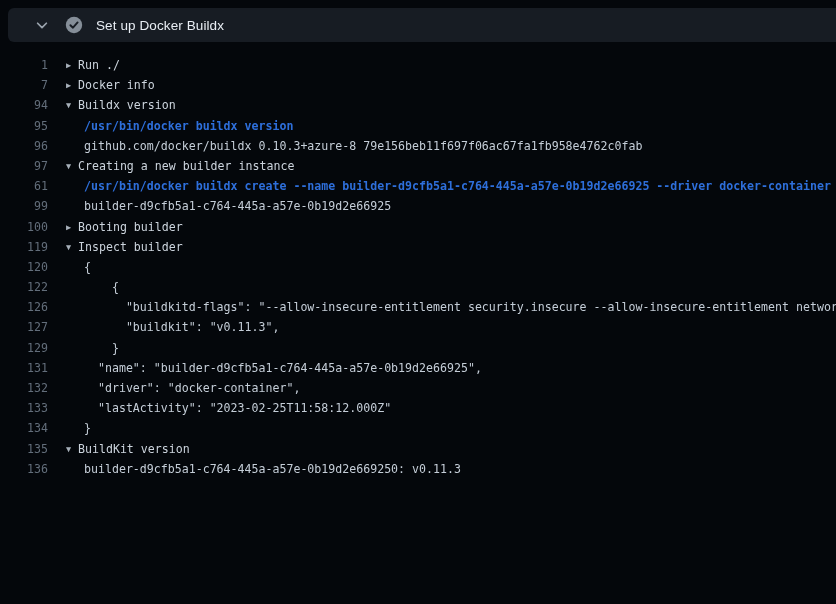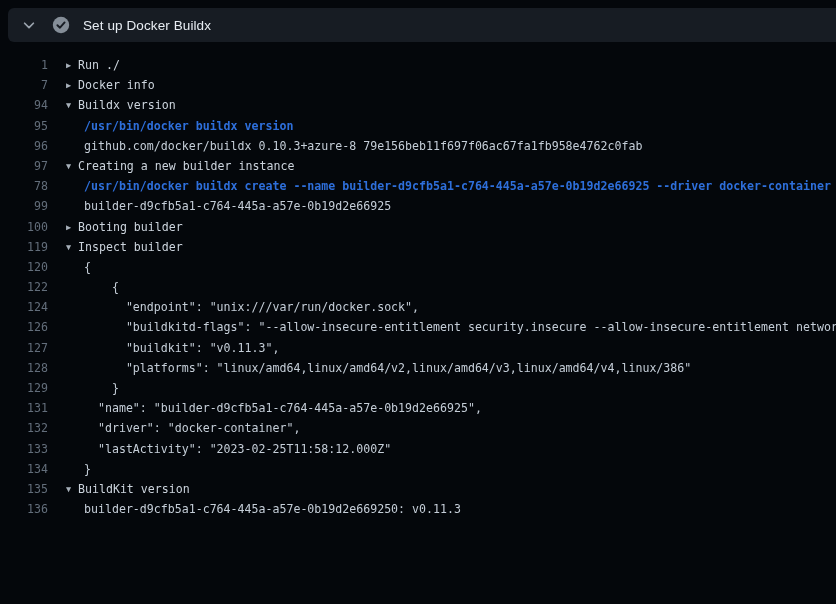--- a/index.html
+++ b/index.html
@@ -8,21 +8,21 @@
     background:#04070b;
     overflow:hidden;
     position:relative;
     font-family:"Liberation Sans", sans-serif;
   }
   .step-header{
     position:absolute;top:8px;left:8px;right:0;height:34px;
     background:#171c23;
     border-radius:6px 0 0 6px;
     display:flex;align-items:center;
-    padding-left:13px;box-sizing:border-box;
+    padding-left:26px;box-sizing:border-box;
   }
   .chev{width:16px;height:16px;margin-right:15px;display:flex;align-items:center;justify-content:center;cursor:pointer;}
   .check{width:18px;height:18px;margin-right:13px;display:flex;align-items:center;justify-content:center;}
   .step-title{
     color:#e8edf3;font-size:13.5px;font-weight:500;letter-spacing:.1px;
   }
   .log-area{
     position:absolute;top:42px;left:0;right:0;bottom:0;
     padding-top:13px;
     font-family:"DejaVu Sans Mono","Liberation Mono",monospace;
@@ -89,21 +89,21 @@
     <span class="num">96</span>
     <span class="marker"></span>
     <span class="text">github.com/docker/buildx 0.10.3+azure-8 79e156beb11f697f06ac67fa1fb958e4762c0fab</span>
   </div>
     <div class="line group">
     <span class="num">97</span>
     <span class="marker">▼</span>
     <span class="text">Creating a new builder instance</span>
   </div>
     <div class="line command">
-    <span class="num">78</span>
+    <span class="num">61</span>
     <span class="marker"></span>
     <span class="text">/usr/bin/docker buildx create --name builder-d9cfb5a1-c764-445a-a57e-0b19d2e66925 --driver docker-container</span>
   </div>
     <div class="line">
     <span class="num">99</span>
     <span class="marker"></span>
     <span class="text">builder-d9cfb5a1-c764-445a-a57e-0b19d2e66925</span>
   </div>
     <div class="line group">
     <span class="num">100</span>
@@ -119,38 +119,28 @@
     <span class="num">120</span>
     <span class="marker"></span>
     <span class="text">{</span>
   </div>
     <div class="line">
     <span class="num">122</span>
     <span class="marker"></span>
     <span class="text">    {</span>
   </div>
     <div class="line">
-    <span class="num">124</span>
-    <span class="marker"></span>
-    <span class="text">      "endpoint": "unix:///var/run/docker.sock",</span>
-  </div>
-    <div class="line">
     <span class="num">126</span>
     <span class="marker"></span>
     <span class="text">      "buildkitd-flags": "--allow-insecure-entitlement security.insecure --allow-insecure-entitlement network.host",</span>
   </div>
     <div class="line">
     <span class="num">127</span>
     <span class="marker"></span>
     <span class="text">      "buildkit": "v0.11.3",</span>
-  </div>
-    <div class="line">
-    <span class="num">128</span>
-    <span class="marker"></span>
-    <span class="text">      "platforms": "linux/amd64,linux/amd64/v2,linux/amd64/v3,linux/amd64/v4,linux/386"</span>
   </div>
     <div class="line">
     <span class="num">129</span>
     <span class="marker"></span>
     <span class="text">    }</span>
   </div>
     <div class="line">
     <span class="num">131</span>
     <span class="marker"></span>
     <span class="text">  "name": "builder-d9cfb5a1-c764-445a-a57e-0b19d2e66925",</span>

